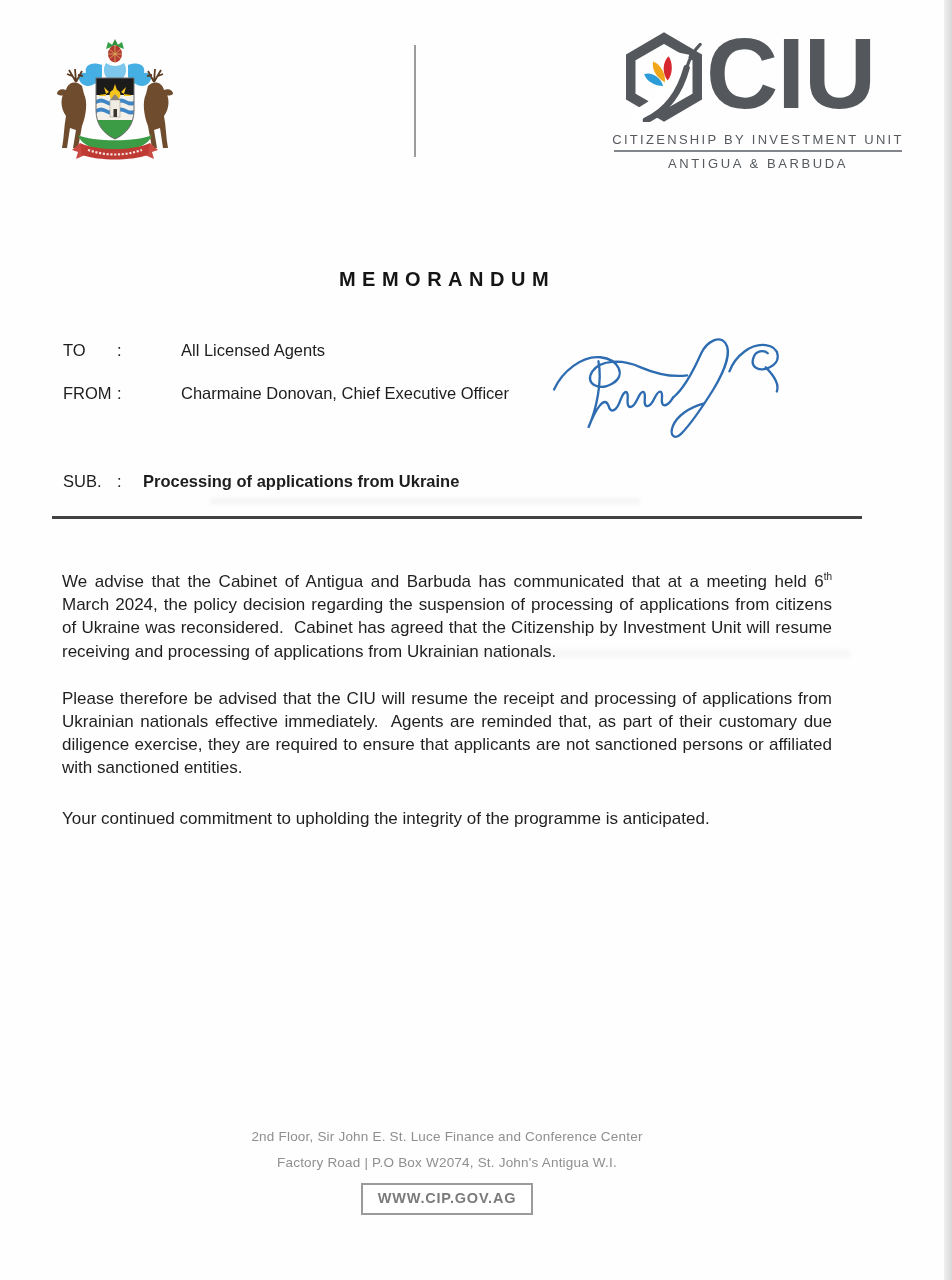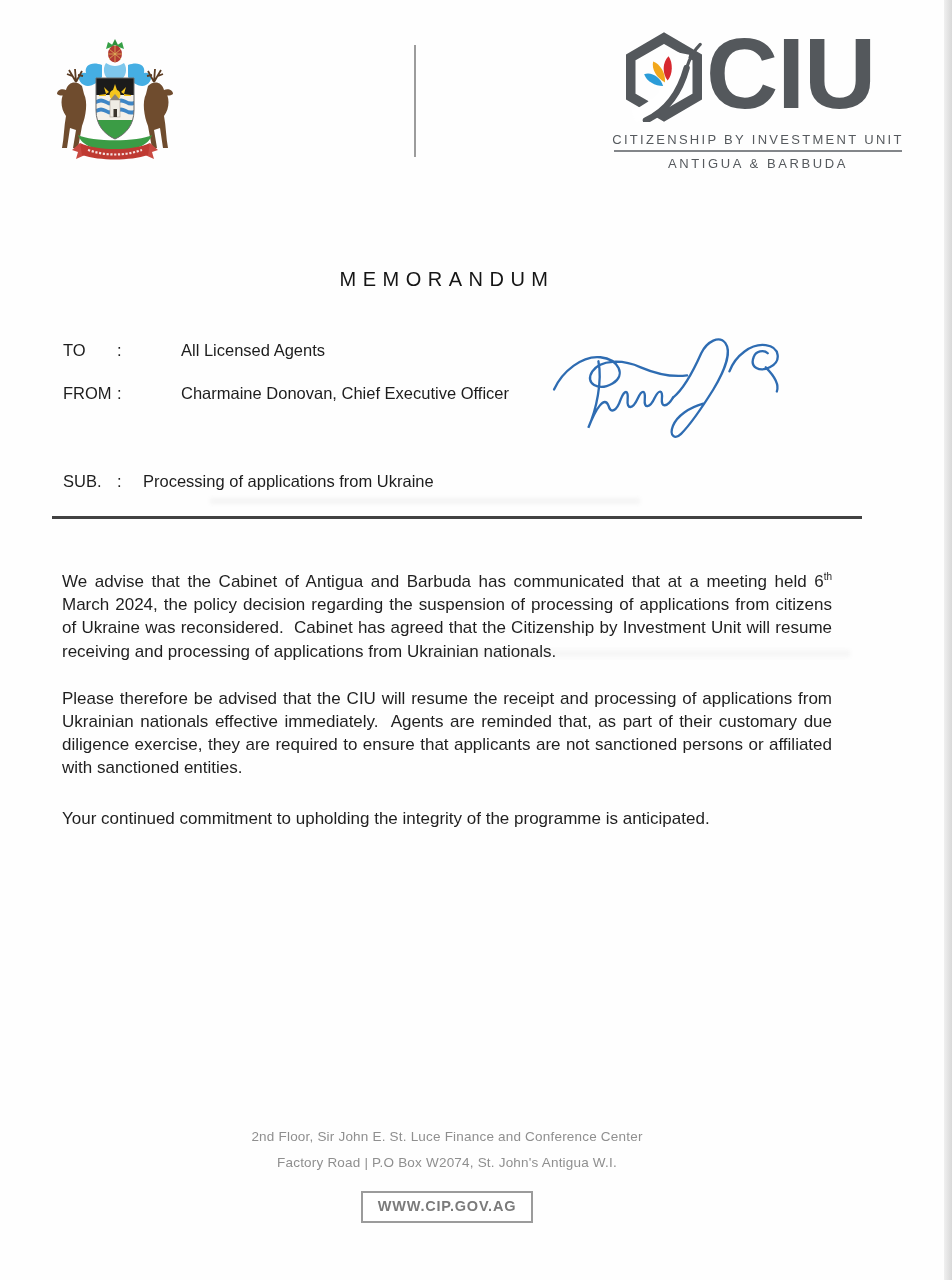--- a/index.html
+++ b/index.html
@@ -17,45 +17,45 @@
   .ciu-row{display:flex;align-items:flex-start;padding-left:14px;height:94px;}
   .hex{width:76px;height:90px;flex:0 0 auto;}
   .ciu-wordmark{font-size:100px;font-weight:bold;line-height:1;color:#54585c;
     letter-spacing:-1px;margin:-9px 0 0 4px;}
   .ciu-unit{margin-top:6px;text-align:center;font-size:13px;letter-spacing:2.3px;
     color:#565a5e;white-space:nowrap;}
   .ciu-rule{height:2px;background:#83868a;margin:3px 2px 4px 2px;}
   .ciu-country{text-align:center;font-size:13px;letter-spacing:2.6px;color:#565a5e;}
   
   .memo-title{position:absolute;left:62px;top:268px;width:770px;text-align:center;
-    font-size:20px;font-weight:normal;letter-spacing:6.5px;color:#151515;}
+    font-size:20px;font-weight:bold;letter-spacing:6.5px;color:#151515;}
   
   .field-row{position:absolute;left:63px;width:800px;font-size:16.5px;line-height:22px;color:#1d1d1d;}
   .row-to{top:339px;} .row-from{top:382px;} .row-date{top:425px;} .row-sub{top:470px;}
   .f-label{display:inline-block;width:54px;}
   .f-colon{display:inline-block;width:6px;}
   .f-value{margin-left:58px;}
-  .bold{font-weight:normal;margin-left:20px;}
+  .bold{font-weight:bold;margin-left:20px;}
   sup{font-size:10px;vertical-align:super;line-height:0;}
   
   .signature{position:absolute;left:548px;top:330px;width:252px;height:118px;}
   
   .memo-rule{position:absolute;left:52px;top:516px;width:810px;height:3px;background:#424242;}
   
   .body{position:absolute;left:62px;top:562px;width:770px;}
   .body p{margin:8px 0 24px 0;font-size:17px;line-height:23.2px;text-align:justify;color:#1f1f1f;}
   .body p.p2{margin-bottom:27px;}
   
   .artifact{position:absolute;background:#777;filter:blur(2px);}
   .artifact-1{top:498px;left:210px;width:430px;height:6px;opacity:0.07;}
   .artifact-2{top:650px;left:430px;width:420px;height:7px;opacity:0.06;}
   
   .footer{position:absolute;left:62px;top:1124px;width:770px;text-align:center;
     font-size:13.5px;line-height:25.5px;color:#8f8f8f;letter-spacing:0.2px;}
-  .site-box{display:inline-block;margin-top:16px;border:2px solid #9b9b9b;
+  .site-box{display:inline-block;margin-top:8px;border:2px solid #9b9b9b;
     padding:6px 15px 7px 15px;font-size:14.5px;font-weight:bold;color:#7b7b7b;
     letter-spacing:0.8px;line-height:1;background:#fff;}
 </style>
 </head>
 <body>
 
 <div class="page">
 
   <div class="photo-edge"></div>
 

